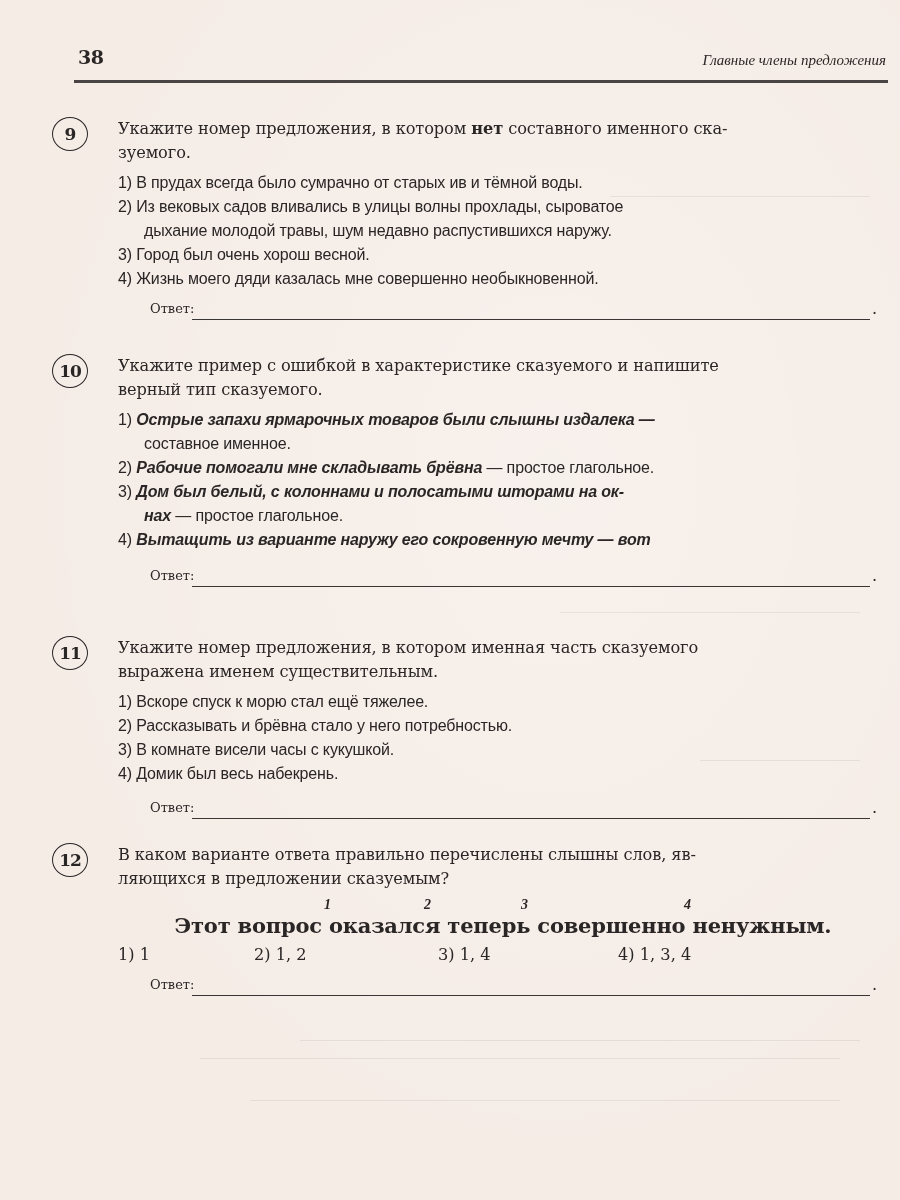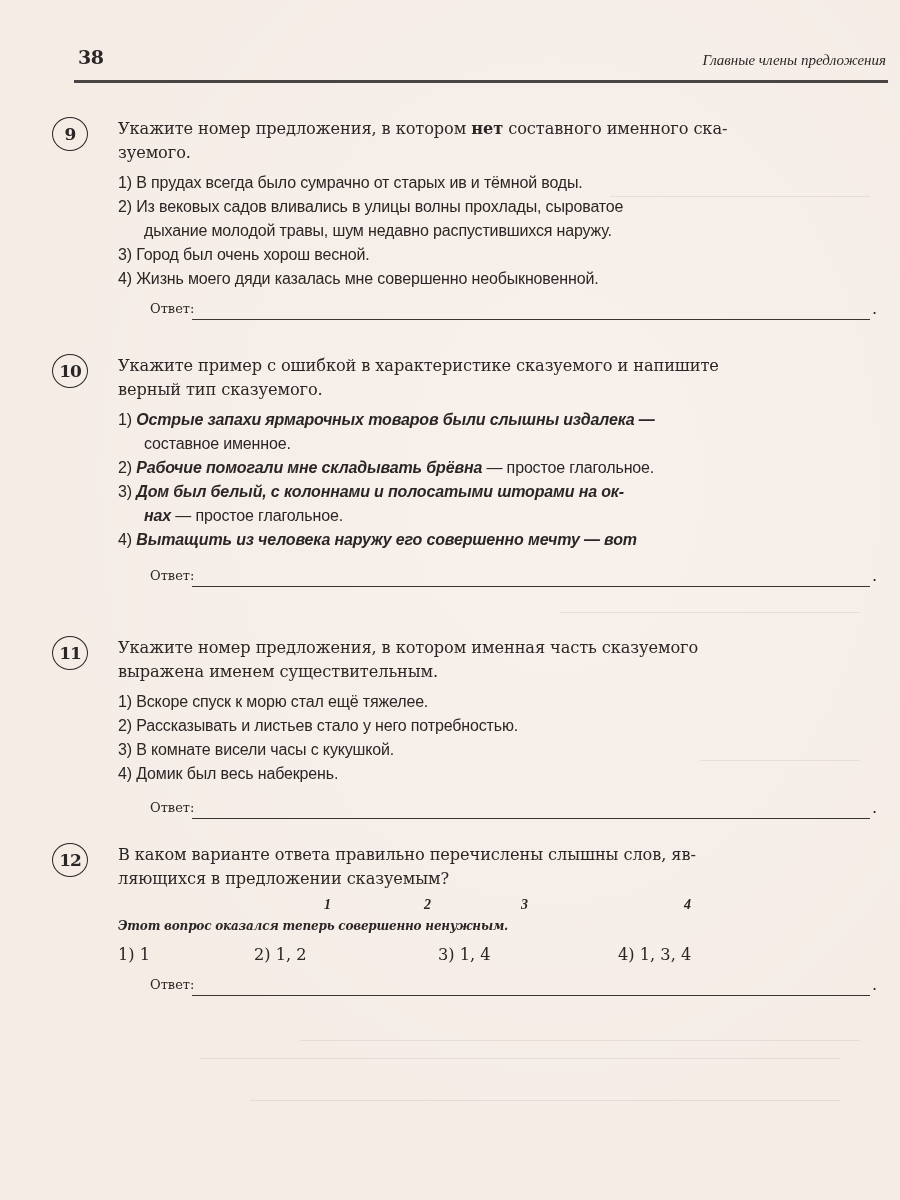--- a/index.html
+++ b/index.html
@@ -159,26 +159,26 @@
       font-family: "DejaVu Serif", serif;
       font-size: 16.2px;
       line-height: 24px;
     }
     .choices-row span {
       position: absolute;
       top: 0;
     }
     .sentence {
       font-family: "DejaVu Serif", serif;
-      font-style: italic;
-      font-weight: bold;
-      font-size: 12px;
+      font-weight: bold;
+      font-size: 21px;
       line-height: 22px;
       white-space: nowrap;
       letter-spacing: -0.2px;
+      text-align: center;
     }
     
     .ghost {
       position: absolute;
       height: 1px;
       background: rgba(120,110,110,0.12);
     }
   </style>
 </head>
 <body>
@@ -223,37 +223,37 @@
     <div class="badge">10</div>
     <div class="task-body">
       <div class="question">Укажите пример с ошибкой в характеристике сказуемого и напишите</div>
       <div class="question">верный тип сказуемого.</div>
       <div class="gap6"></div>
       <div class="option-line"><span>1)</span> <span class="em">Острые запахи ярмарочных товаров были слышны издалека —</span></div>
       <div class="option-line indent">составное именное.</div>
       <div class="option-line"><span>2)</span> <span class="em">Рабочие помогали мне складывать брёвна</span><span> — простое глагольное.</span></div>
       <div class="option-line"><span>3)</span> <span class="em">Дом был белый, с колоннами и полосатыми шторами на ок-</span></div>
       <div class="option-line indent"><span class="em">нах</span><span> — простое глагольное.</span></div>
-      <div class="option-line"><span>4)</span> <span class="em">Вытащить из человека наружу его совершенно мечту — вот</span></div>
+      <div class="option-line"><span>4)</span> <span class="em">Вытащить из варианте наружу его сокровенную мечту — вот</span></div>
       <div class="answer-row" style="margin-top:12px;">
         <span class="answer-label">Ответ:</span>
         <input class="answer-field" type="text" value="" style="">
         <span class="answer-dot">.</span>
       </div>
     </div>
   </div>
 
   <div class="task" style="top:636px;">
     <div class="badge">11</div>
     <div class="task-body">
       <div class="question">Укажите номер предложения, в котором именная часть сказуемого</div>
       <div class="question">выражена именем существительным.</div>
       <div class="gap6"></div>
       <div class="option-line"><span>1)</span> <span>Вскоре спуск к морю стал ещё тяжелее.</span></div>
-      <div class="option-line"><span>2)</span> <span>Рассказывать и листьев стало у него потребностью.</span></div>
+      <div class="option-line"><span>2)</span> <span>Рассказывать и брёвна стало у него потребностью.</span></div>
       <div class="option-line"><span>3)</span> <span>В комнате висели часы с кукушкой.</span></div>
       <div class="option-line"><span>4)</span> <span>Домик был весь набекрень.</span></div>
       <div class="answer-row" style="margin-top:10px;">
         <span class="answer-label">Ответ:</span>
         <input class="answer-field" type="text" value="" style="">
         <span class="answer-dot">.</span>
       </div>
     </div>
   </div>
 

